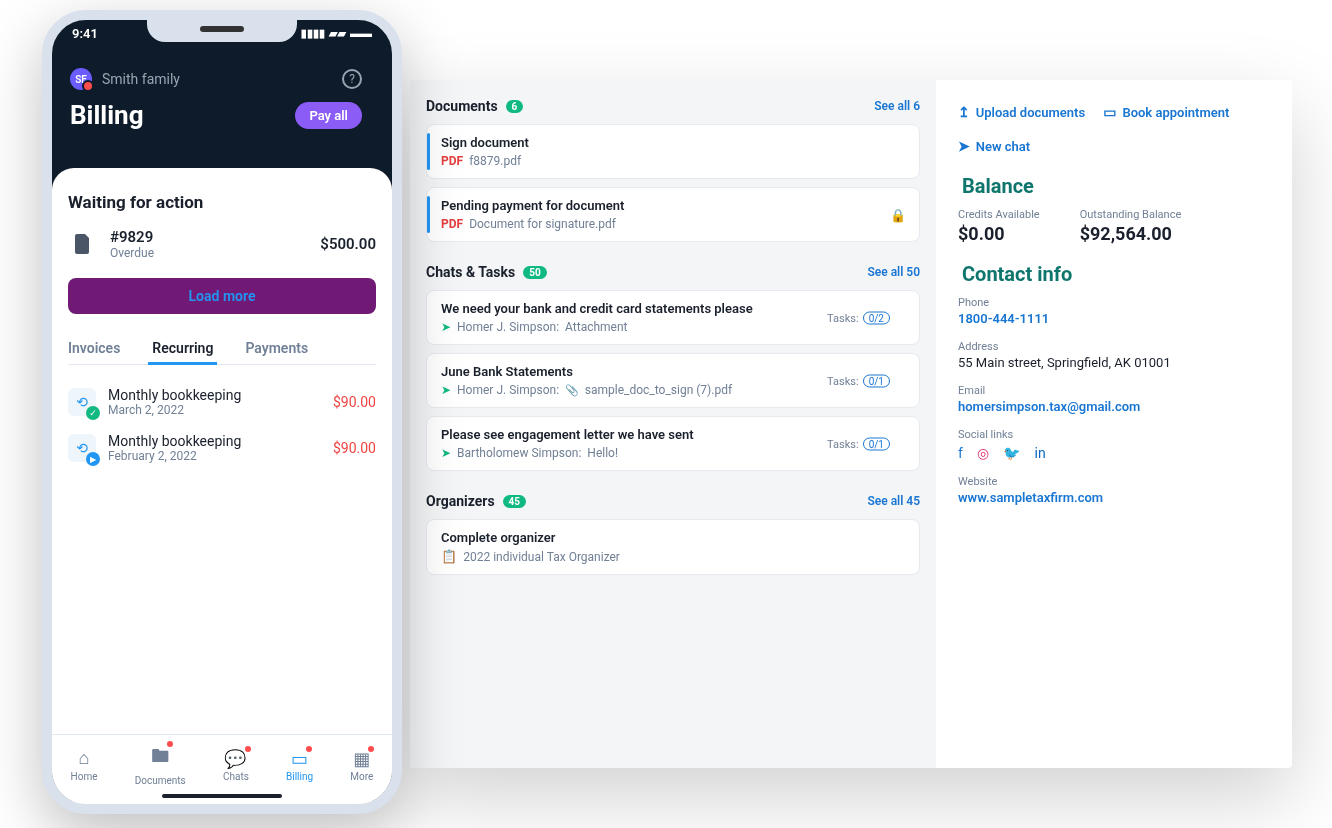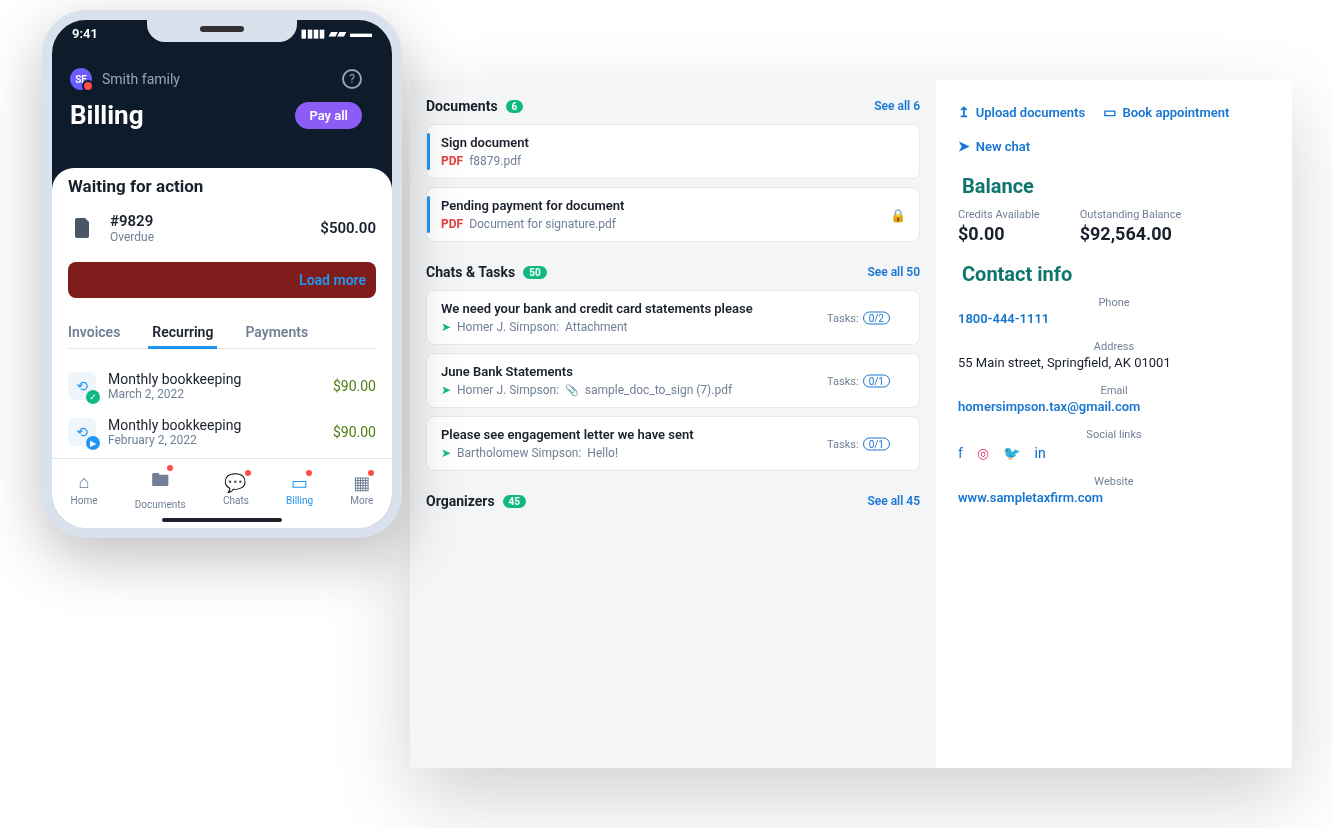--- a/index.html
+++ b/index.html
@@ -1,50 +1,50 @@
 <!DOCTYPE html>
 <html><head>
 <meta charset="utf-8">
 <style>
 * { box-sizing: border-box; margin: 0; padding: 0; font-family: -apple-system, BlinkMacSystemFont, "Segoe UI", Roboto, sans-serif; }
 body { background: #fff; width: 1332px; height: 828px; position: relative; overflow: hidden; }
 
 
-.phone-frame { position: absolute; left: 42px; top: 10px; width: 360px; height: 528px; background: #0d1b2a; border-radius: 44px; border: 10px solid #d9e2ec; box-shadow: 0 20px 60px rgba(0,0,0,0.25); overflow: hidden; z-index: 10; }
+.phone-frame { position: absolute; left: 42px; top: 10px; width: 360px; height: 804px; background: #0d1b2a; border-radius: 44px; border: 10px solid #d9e2ec; box-shadow: 0 20px 60px rgba(0,0,0,0.25); overflow: hidden; z-index: 10; }
 .phone-notch { position: absolute; top: -4px; left: 50%; transform: translateX(-50%); width: 150px; height: 26px; background: #d9e2ec; border-radius: 0 0 18px 18px; z-index: 20; display:flex; align-items:center; justify-content:center; gap:6px; }
 .phone-notch::before { content:""; width:44px; height:6px; background:#333; border-radius:3px; }
 .phone-status { position:absolute; top:6px; left:0; right:0; display:flex; justify-content:space-between; padding:0 20px; color:#fff; font-size:13px; font-weight:600; z-index:15; }
 .phone-status .right { display:flex; gap:4px; align-items:center; font-size:11px; }
 .phone-header { position:absolute; top:38px; left:0; right:12px; padding:10px 18px 16px; }
 .phone-hdr-row { display:flex; align-items:center; gap:10px; color:#9aa4b1; font-size:14px; }
 .avatar-sf { width:22px; height:22px; border-radius:50%; background:#6a5cff; color:#fff; font-size:10px; display:flex; align-items:center; justify-content:center; position:relative; font-weight:600; }
 .avatar-sf::after { content:""; position:absolute; bottom:-2px; right:-2px; width:8px;height:8px;border-radius:50%;background:#ff4d4d;border:2px solid #0d1b2a; }
 .help-icon { margin-left:auto; width:20px;height:20px;border:2px solid #9aa4b1;border-radius:50%;display:flex;align-items:center;justify-content:center;font-size:12px;color:#9aa4b1; }
 .phone-title-row { display:flex; align-items:center; margin-top:10px; }
 .phone-title { color:#fff; font-size:26px; font-weight:700; }
 .pay-all-btn { margin-left:auto; background:#8b5cf6; color:#fff; border:none; border-radius:16px; padding:6px 14px; font-size:13px; font-weight:600; cursor:pointer; }
-.phone-body { position:absolute; top:148px; left:0; right:0; bottom:0; background:#fff; border-radius:22px 22px 0 0; padding:8px 16px 70px; overflow:hidden; }
+.phone-body { position:absolute; top:148px; left:0; right:0; bottom:0; background:#fff; border-radius:22px 22px 0 0; padding:24px 16px 70px; overflow:hidden; }
 .waiting-title { font-size:17px; font-weight:700; color:#1a202c; margin-bottom:12px; }
 .invoice-row { display:flex; align-items:center; gap:12px; padding:4px 0; }
 .invoice-icon { width:30px;height:30px;display:flex;align-items:center;justify-content:center;font-size:16px;color:#4a5568; }
 .invoice-meta .num { font-size:15px; font-weight:600; color:#1a202c; }
 .invoice-meta .sub { font-size:12px; color:#718096; }
 .invoice-amt { margin-left:auto; font-size:15px; font-weight:600; color:#1a202c; }
-.load-more { width:100%; margin:14px 0 18px; padding:10px; border:none; background:#7f1d1d; color:#2196f3; font-weight:600; border-radius:8px; cursor:pointer; font-size:14px;text-align:right; }
+.load-more { width:100%; margin:14px 0 18px; padding:10px; border:none; background:#701a75; color:#2196f3; font-weight:600; border-radius:8px; cursor:pointer; font-size:14px; }
 .tabs { display:flex; border-bottom:1px solid #e2e8f0; gap:32px; margin-bottom:14px; }
 .tab { font-size:14px; font-weight:600; color:#718096; padding:8px 0; cursor:pointer; position:relative; }
 .tab.active { color:#1a202c; }
 .tab.active::after { content:""; position:absolute; left:-4px; right:-4px; bottom:-1px; height:3px; background:#2196f3; }
 .rec-row { display:flex; align-items:center; gap:12px; padding:8px 0; }
 .rec-icon { width:28px;height:28px;border-radius:6px;background:#eef5fb;display:flex;align-items:center;justify-content:center;font-size:14px;color:#2196f3;position:relative; }
 .rec-badge-ok { position:absolute; bottom:-4px; right:-4px; width:14px;height:14px;border-radius:50%;background:#10b981;color:#fff;font-size:9px;display:flex;align-items:center;justify-content:center; }
 .rec-badge-play { position:absolute; bottom:-4px; right:-4px; width:14px;height:14px;border-radius:50%;background:#2196f3;color:#fff;font-size:8px;display:flex;align-items:center;justify-content:center; }
 .rec-meta .ttl { font-size:14px; color:#1a202c; }
 .rec-meta .sub { font-size:12px; color:#718096; }
-.rec-amt { margin-left:auto; font-size:14px; color:#4d7c0f; }
+.rec-amt { margin-left:auto; font-size:14px; color:#ef4444; }
 .phone-nav { position:absolute; bottom:0; left:0; right:0; height:70px; background:#fff; border-top:1px solid #e2e8f0; display:flex; justify-content:space-around; align-items:center; padding-bottom:10px; }
 .nav-item { display:flex; flex-direction:column; align-items:center; gap:2px; color:#718096; font-size:10px; cursor:pointer; position:relative; }
 .nav-item.active { color:#2196f3; }
 .nav-ico { font-size:18px; position:relative; }
 .nav-dot { position:absolute; top:-2px; right:-4px; width:6px;height:6px;border-radius:50%;background:#ff4d4d; }
 .home-handle { position:absolute; bottom:6px; left:50%; transform:translateX(-50%); width:120px; height:4px; background:#1a202c; border-radius:2px; }
 
 
 .desktop { position:absolute; left:410px; right:40px; top:80px; bottom:60px; background:#fff; display:flex; box-shadow: 0 30px 80px rgba(0,0,0,0.18); border-radius:0 0 4px 4px; }
 .mid-col { flex:1.15; background:#f3f5f7; padding:18px 16px; overflow:hidden; }
@@ -72,21 +72,21 @@
 
 .action-links { display:flex; flex-wrap:wrap; gap:18px; margin-bottom:20px; }
 .alink { display:flex; align-items:center; gap:6px; color:#1976d2; font-size:13px; font-weight:600; cursor:pointer; }
 .alink .ico { font-size:14px; }
 
 .rc-h { font-size:20px; font-weight:700; color:#0f766e; margin:14px 4px 10px; }
 .bal-row { display:flex; gap:40px; margin-bottom:18px; }
 .bal .lbl { font-size:11px; color:#718096; margin-bottom:2px; }
 .bal .val { font-size:18px; font-weight:700; color:#1a202c; }
 .info-grp { margin-bottom:14px; }
-.info-lbl { font-size:11px; color:#718096; margin-bottom:2px;text-align:center; }
+.info-lbl { font-size:11px; color:#718096; margin-bottom:2px; }
 .info-val { font-size:13px; color:#1a202c; }
 .info-link { font-size:13px; color:#1976d2; font-weight:600; cursor:pointer; }
 .socials { display:flex; gap:14px; font-size:14px; margin-top:4px; }
 .soc-fb { color:#1976d2; } .soc-ig { color:#e1306c; } .soc-tw { color:#1da1f2; } .soc-in { color:#0a66c2; }
 </style>
 </head>
 <body>
 
 <div class="phone-frame">
   <div class="phone-notch"></div>
@@ -238,20 +238,27 @@
           <span class="pill">0/1</span>
         </div>
     </div>
     <div class="gap"></div>
 
     <div class="sec-head">
       <span class="sec-title">Organizers</span>
       <span class="badge-count">45</span>
       <span class="see-all">See all 45</span>
     </div>
+    <div class="card">
+      <div class="card-title">Complete organizer</div>
+      <div class="card-sub">
+          <span class="ico-org">📋</span>
+          <span>2022 individual Tax Organizer</span>
+        </div>
+    </div>
   </div>
 
   <div class="right-col">
     <div class="action-links">
       <div class="alink">
           <span class="ico">↥</span>
           <span>Upload documents</span>
         </div>
       <div class="alink">
           <span class="ico">▭</span>

